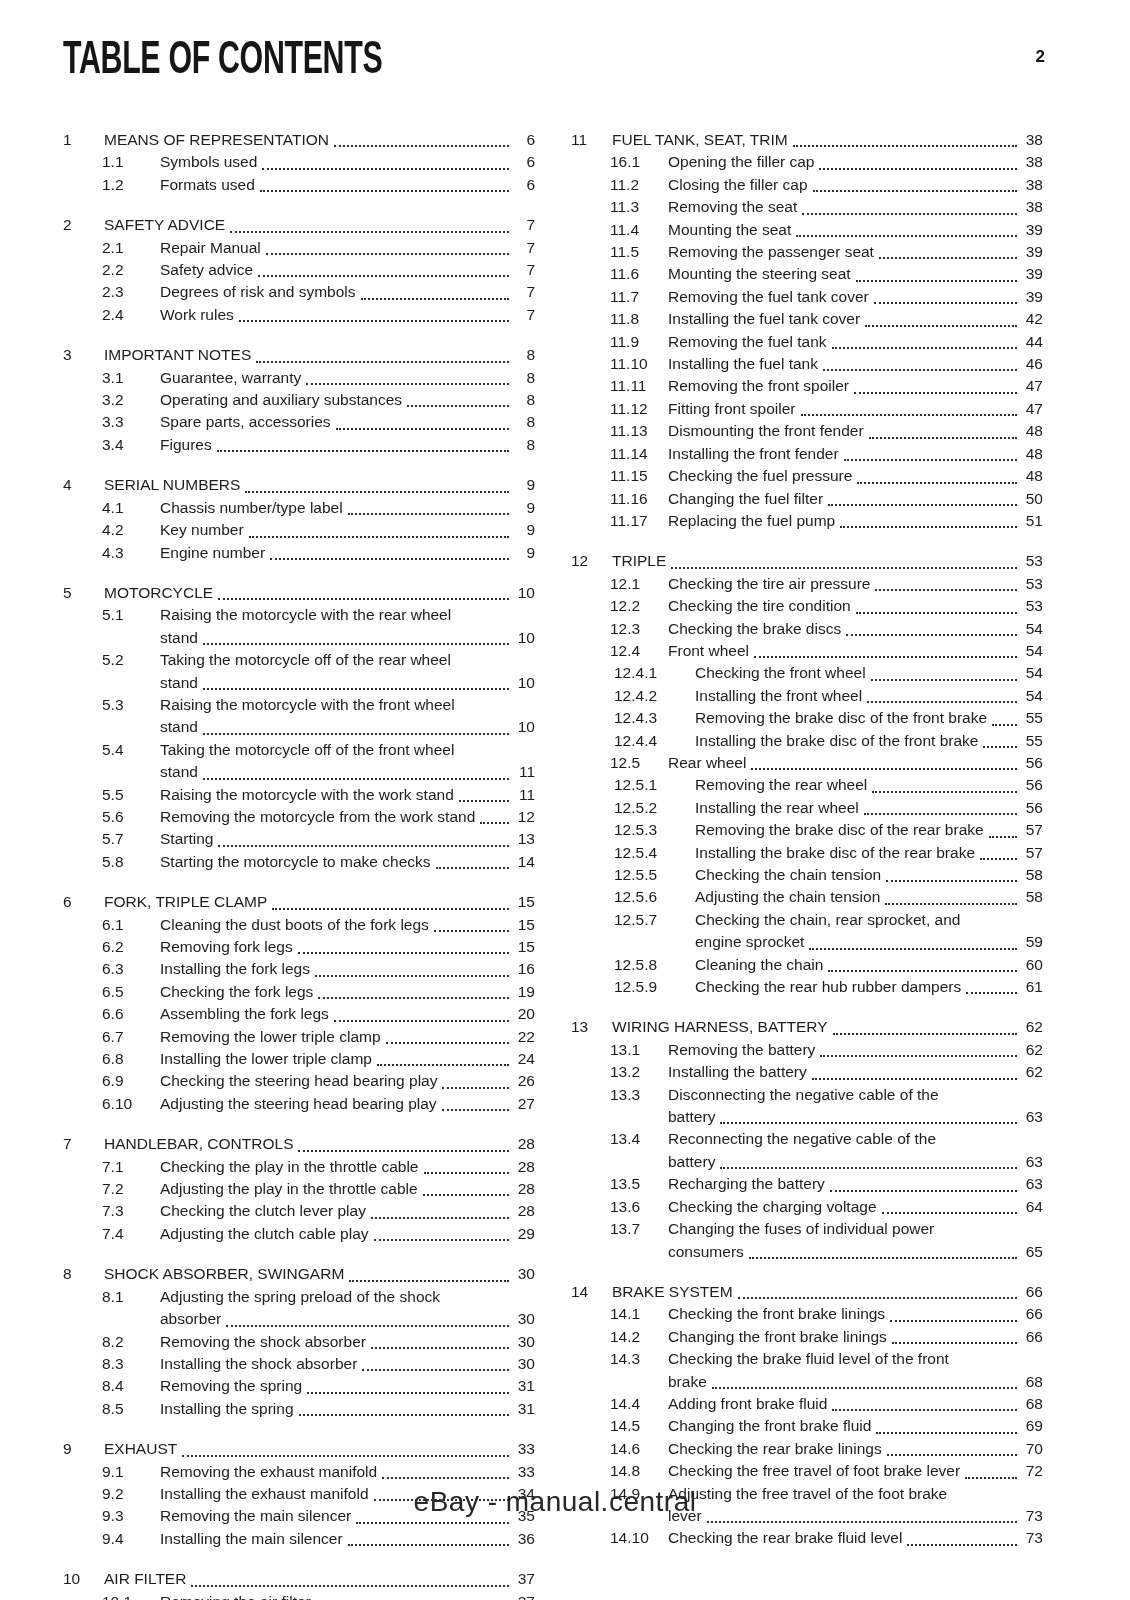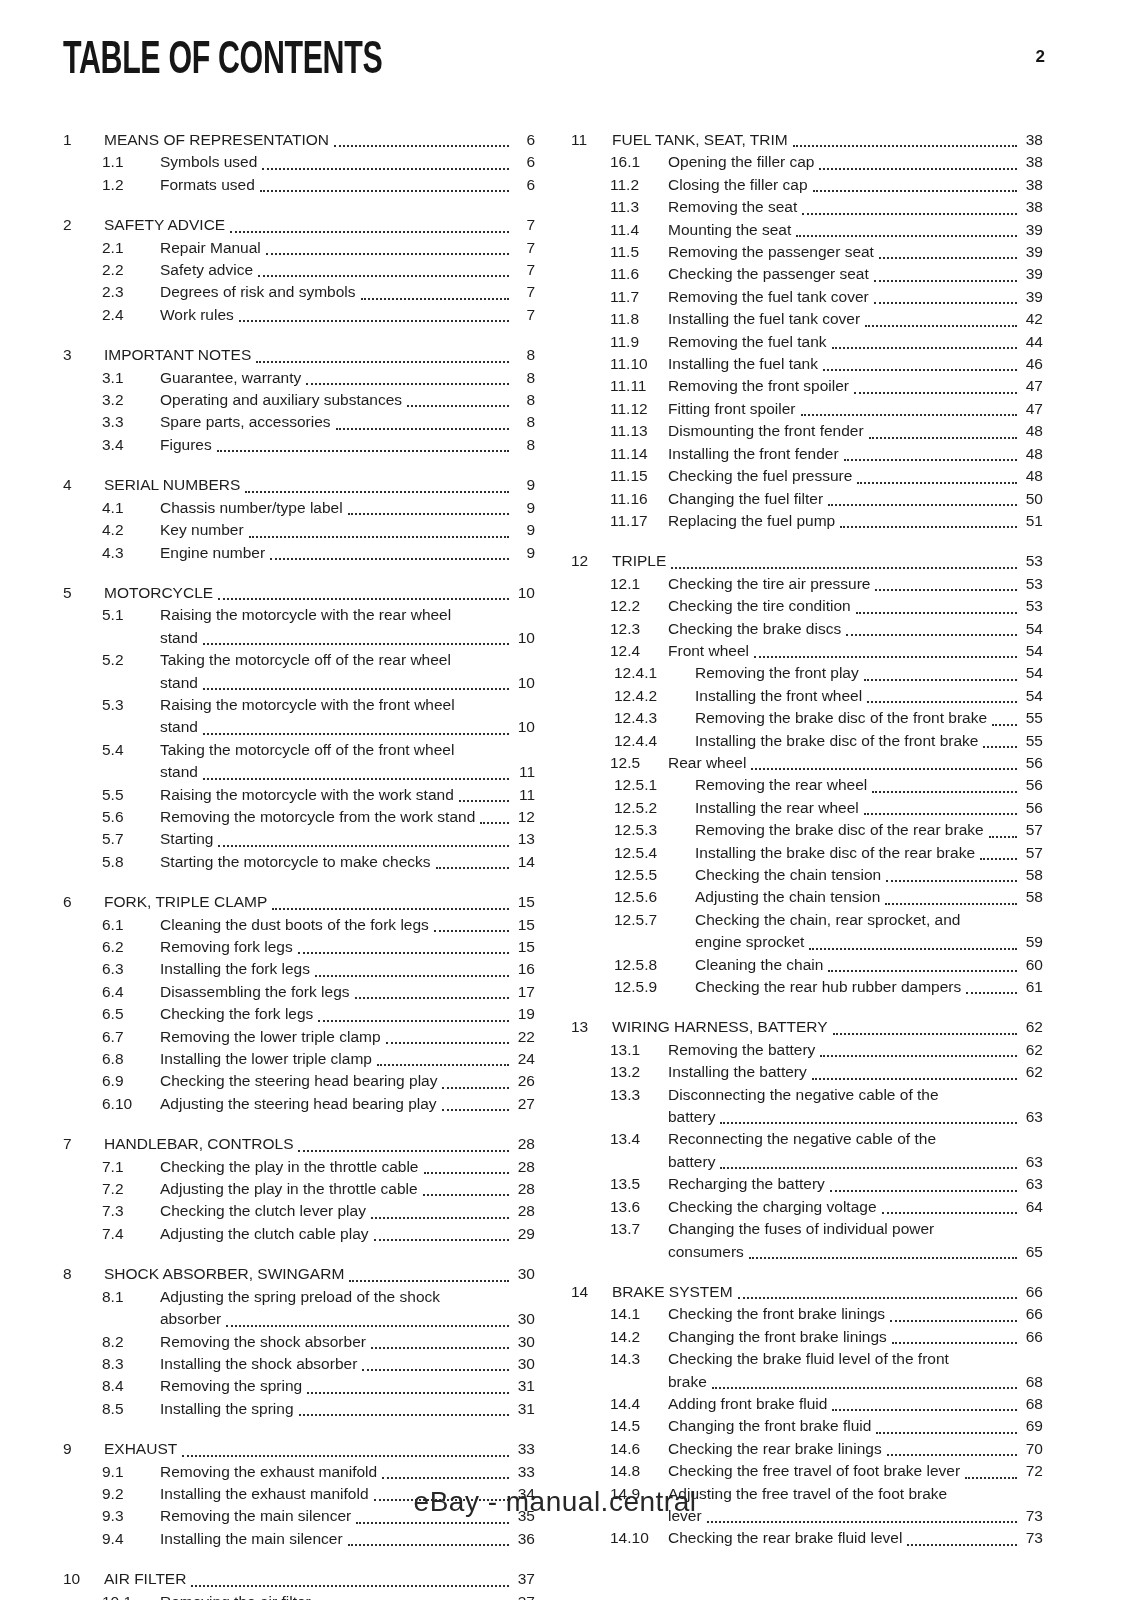--- a/index.html
+++ b/index.html
@@ -360,36 +360,36 @@
           <span class="num">6.3</span>
           <span class="body">
             <span class="last-line">
               <span class="txt">Installing the fork legs</span>
               <span class="dots"></span>
               <span class="pg">16</span>
             </span>
           </span>
         </div>
         <div class="row lvl2">
-          <span class="num">6.4</span>
-          <span class="body">
-            <span class="last-line">
-              <span class="txt">Disassembling the fork legs</span>
-              <span class="dots"></span>
-              <span class="pg">17</span>
-            </span>
-          </span>
-        </div>
-        <div class="row lvl2">
           <span class="num">6.5</span>
           <span class="body">
             <span class="last-line">
               <span class="txt">Checking the fork legs</span>
               <span class="dots"></span>
               <span class="pg">19</span>
+            </span>
+          </span>
+        </div>
+        <div class="row lvl2">
+          <span class="num">6.6</span>
+          <span class="body">
+            <span class="last-line">
+              <span class="txt">Assembling the fork legs</span>
+              <span class="dots"></span>
+              <span class="pg">20</span>
             </span>
           </span>
         </div>
         <div class="row lvl2">
           <span class="num">6.7</span>
           <span class="body">
             <span class="last-line">
               <span class="txt">Removing the lower triple clamp</span>
               <span class="dots"></span>
               <span class="pg">22</span>
@@ -676,21 +676,21 @@
               <span class="txt">Removing the passenger seat</span>
               <span class="dots"></span>
               <span class="pg">39</span>
             </span>
           </span>
         </div>
         <div class="row lvl2">
           <span class="num">11.6</span>
           <span class="body">
             <span class="last-line">
-              <span class="txt">Checking the passenger seat</span>
+              <span class="txt">Mounting the steering seat</span>
               <span class="dots"></span>
               <span class="pg">39</span>
             </span>
           </span>
         </div>
         <div class="row lvl2">
           <span class="num">11.7</span>
           <span class="body">
             <span class="last-line">
               <span class="txt">Removing the fuel tank cover</span>
@@ -846,21 +846,21 @@
               <span class="txt">Front wheel</span>
               <span class="dots"></span>
               <span class="pg">54</span>
             </span>
           </span>
         </div>
         <div class="row lvl3">
           <span class="num">12.4.1</span>
           <span class="body">
             <span class="last-line">
-              <span class="txt">Removing the front play</span>
+              <span class="txt">Checking the front wheel</span>
               <span class="dots"></span>
               <span class="pg">54</span>
             </span>
           </span>
         </div>
         <div class="row lvl3">
           <span class="num">12.4.2</span>
           <span class="body">
             <span class="last-line">
               <span class="txt">Installing the front wheel</span>

